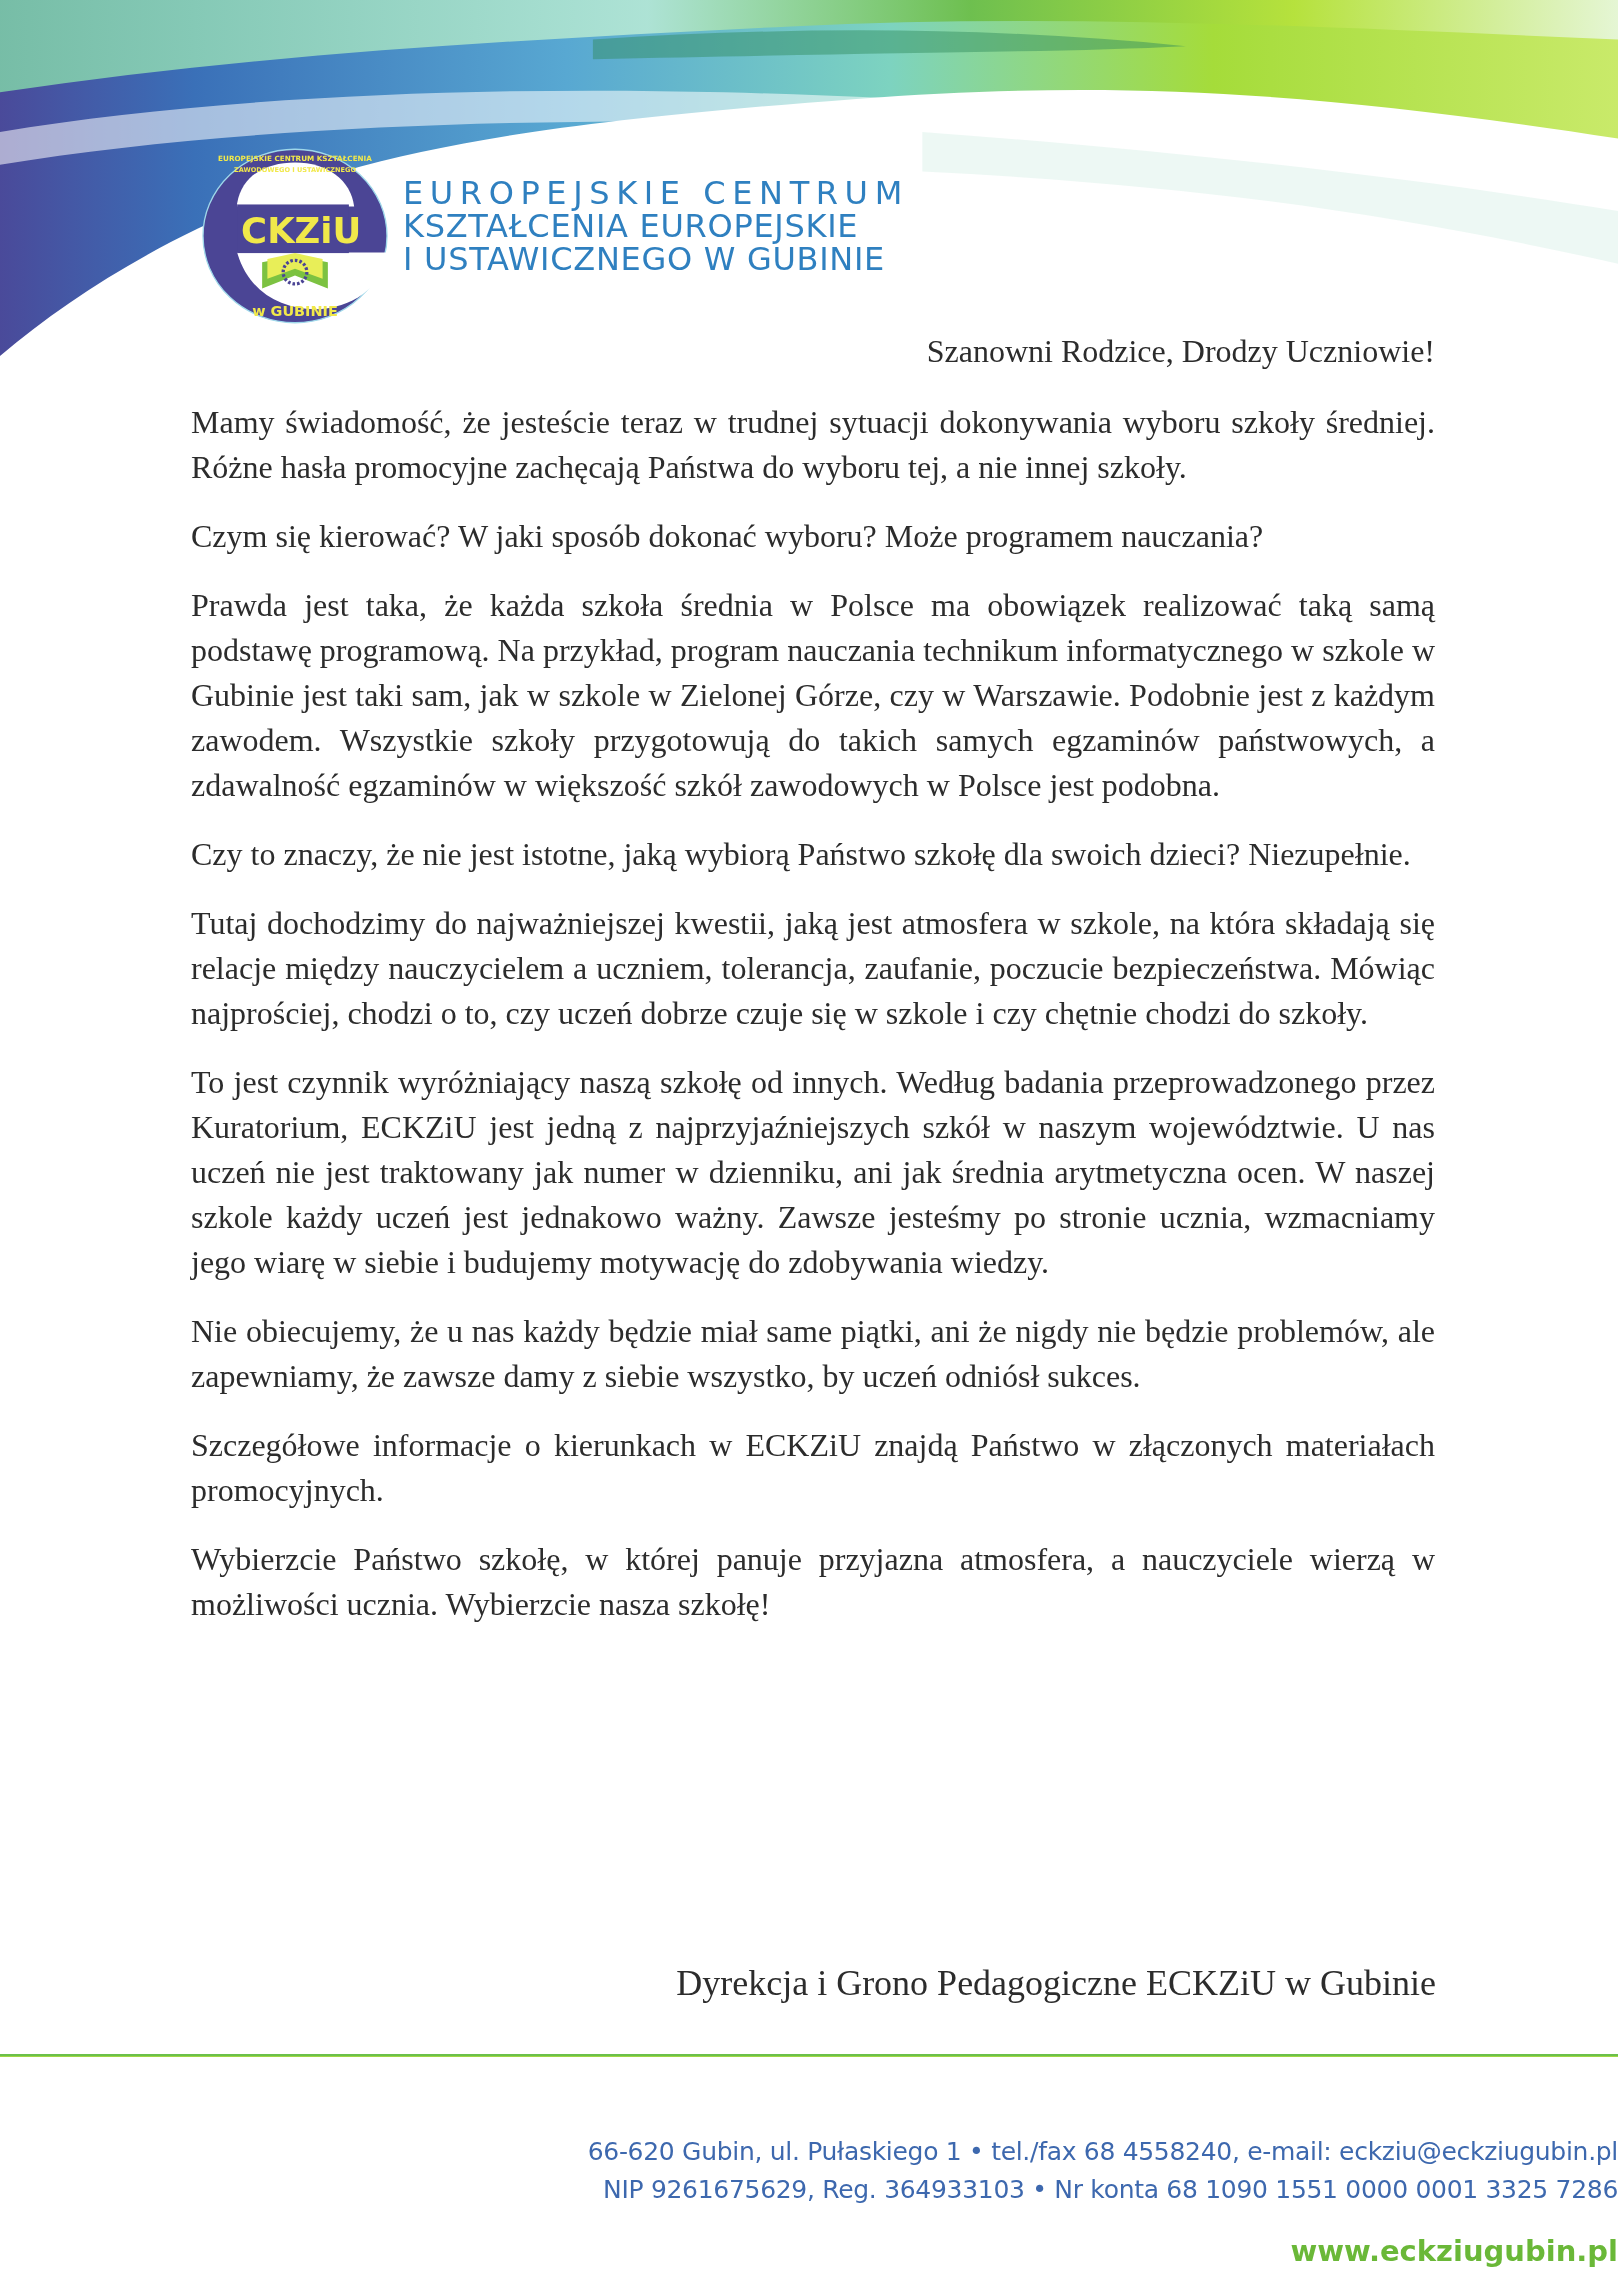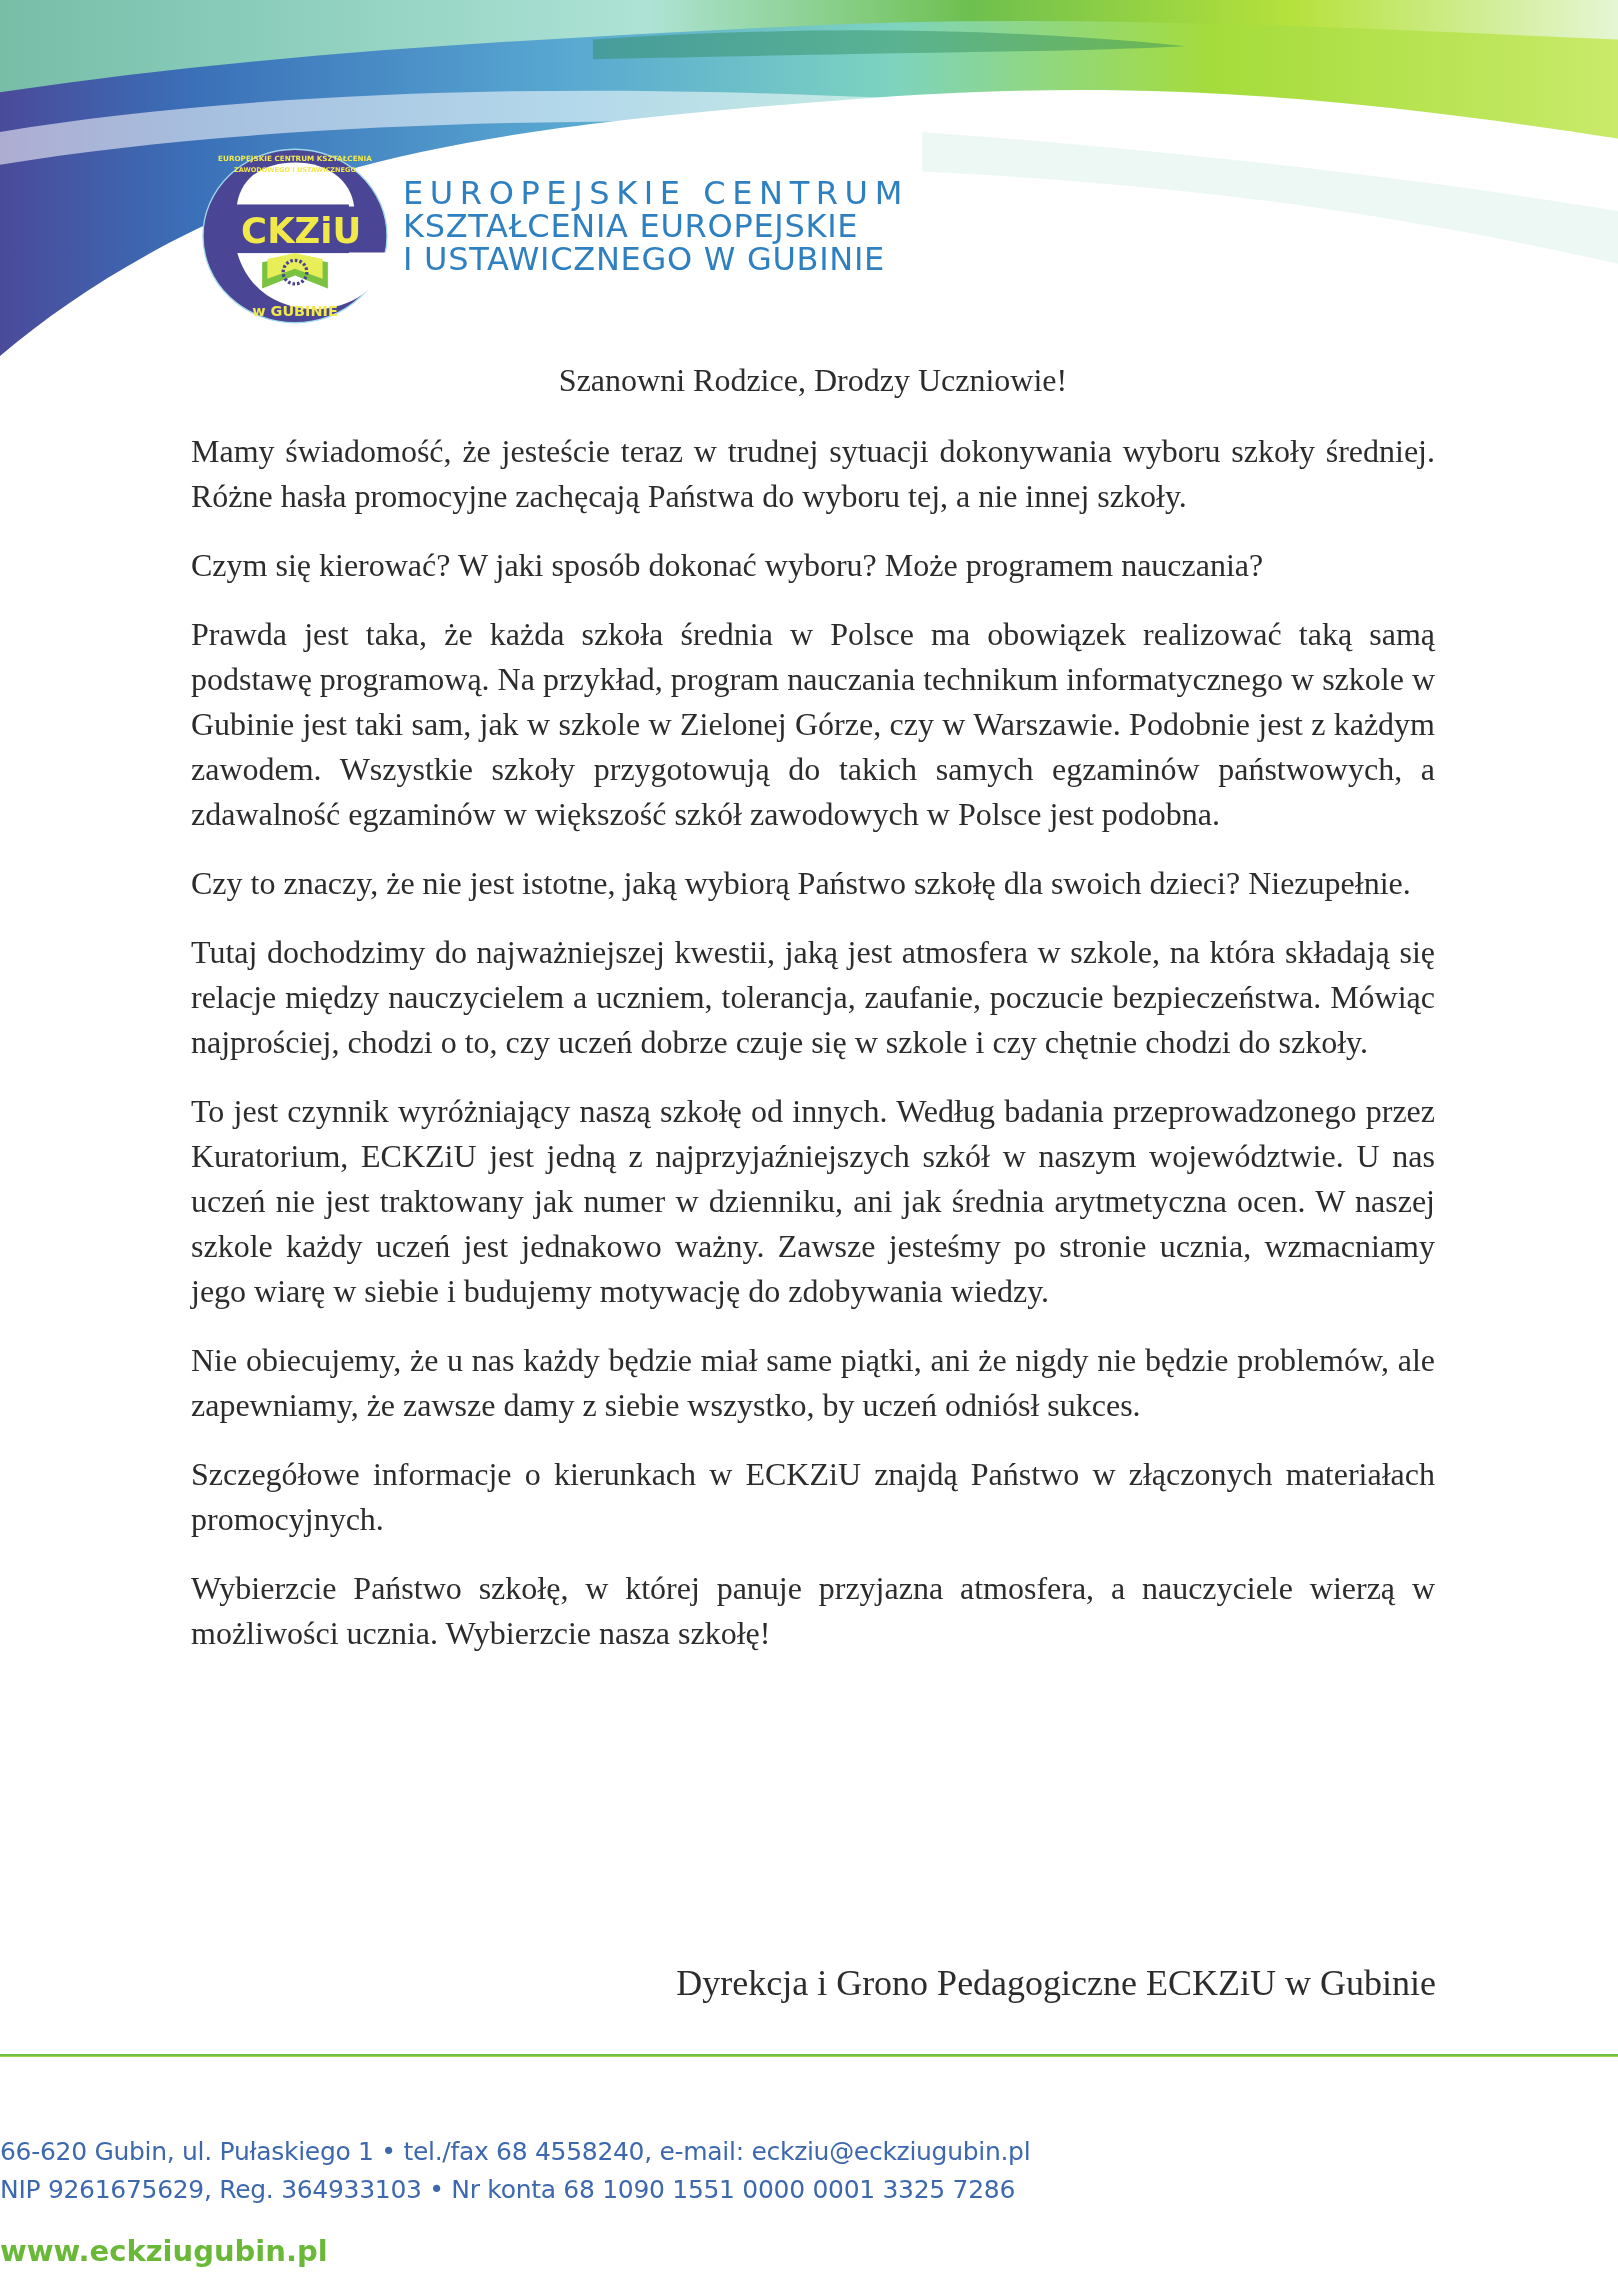--- a/index.html
+++ b/index.html
@@ -8,27 +8,27 @@
   .header-art { position: absolute; left: 0; top: 0; width: 1618px; height: 422px; }
 
   .logo { position: absolute; left: 196px; top: 144px; width: 198px; height: 184px; }
 
   .org-name { position: absolute; left: 403px; top: 177px; color: #2f80c0; font-family: "DejaVu Sans", sans-serif; font-weight: normal; }
   .org-name .line { display: block; font-size: 32px; line-height: 33px; letter-spacing: 0.7px; white-space: nowrap; }
   .org-name .line.l1 { letter-spacing: 6.6px; }
 
   .content { position: absolute; left: 191px; top: 329px; width: 1244px; color: #2c2c2c; font-family: "Liberation Serif", serif; font-size: 32px; line-height: 45px; }
   .content p { margin: 0 0 24px 0; text-align: justify; }
-  .content p.greeting { margin-bottom: 26px; text-align: center; margin-top: 29px; }
+  .content p.greeting { margin-bottom: 26px; text-align: right; }
 
   .signature { position: absolute; right: 182px; top: 1962px; font-family: "Liberation Serif", serif; font-size: 36px; color: #2c2c2c; white-space: nowrap; }
 
   .footer-rule { position: absolute; left: 0; top: 2054px; width: 1618px; height: 3.3px; background: linear-gradient(to bottom, #6cc04a 0%, #6cc04a 60%, #c5e640 100%); }
 
-  .footer { position: absolute; left: 0; top: 2133px; width: 1618px; text-align: left; font-family: "DejaVu Sans", sans-serif; color: #3d68ae; }
+  .footer { position: absolute; left: 0; top: 2133px; width: 1618px; text-align: right; font-family: "DejaVu Sans", sans-serif; color: #3d68ae; }
   .footer .fline { font-size: 25px; line-height: 38px; white-space: nowrap; letter-spacing: -0.3px; }
   .footer .web { margin-top: 25px; font-size: 29px; color: #6ab838; font-weight: bold; letter-spacing: 0px; }
 </style>
 </head>
 <body>
 
 <svg class="header-art" viewBox="0 0 2456 640" preserveAspectRatio="none">
   <defs>
     <linearGradient id="gBand" x1="0" y1="0" x2="1" y2="0">
       <stop offset="0" stop-color="#4a4a9a"></stop>

